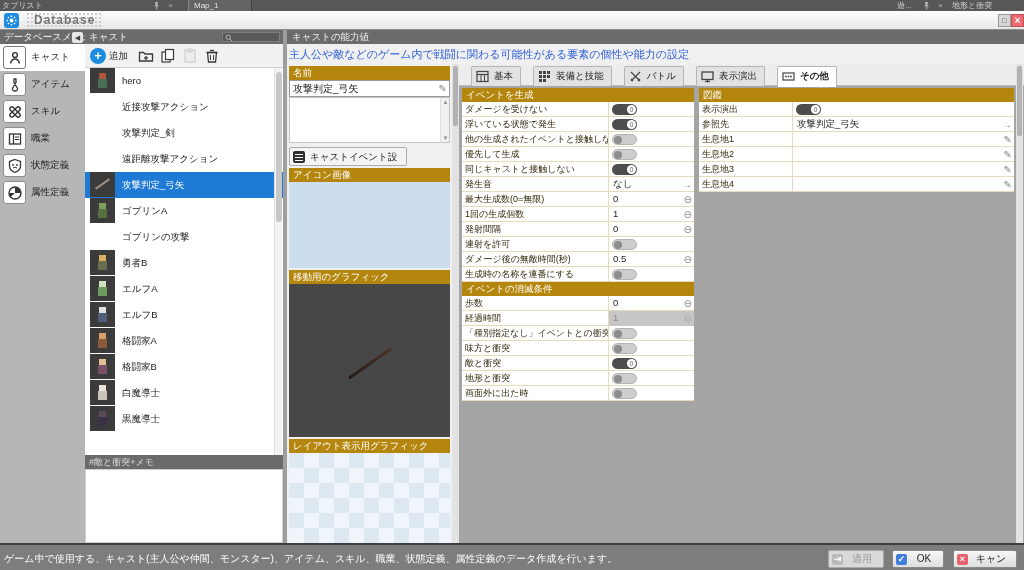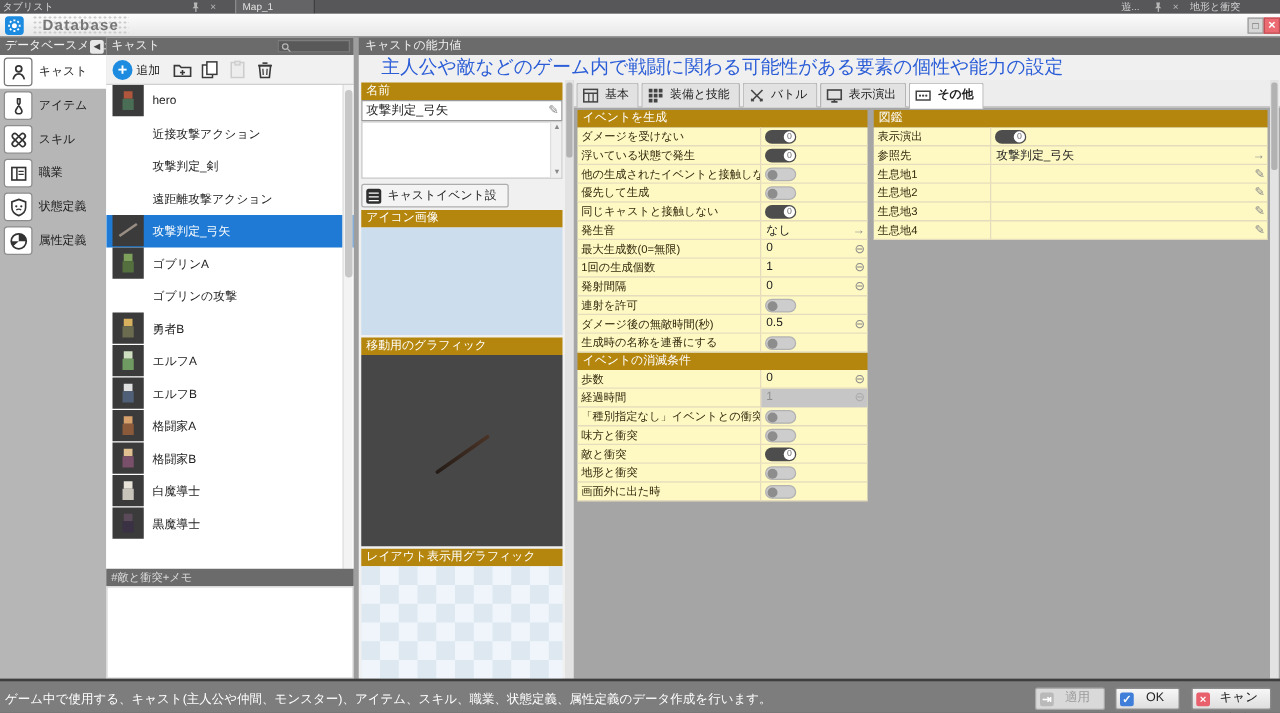--- a/index.html
+++ b/index.html
@@ -59,21 +59,21 @@
   .cast-scroll { position:absolute; left:189px; top:38px; width:8px; height:387px; background:#f3f3f3; border-left:1px solid #e0e0e0; }
   .cast-thumb { position:absolute; left:1px; top:4px; width:6px; height:150px; background:#c7c7c7; border-radius:3px; }
   .memo-bar { position:absolute; left:0; top:425px; width:198px; height:14px; background:#6b6b6b; color:#dcdcdc; font-size:9px; line-height:14px; padding-left:4px; }
   .memo-area { position:absolute; left:0; top:439px; width:198px; height:74px; background:#fff; border:1px solid #cfcfcf; }
 
   .vgap { position:absolute; left:283px; top:30px; width:4px; height:513px; background:#9e9e9e; }
 
   
   .rightpanel { position:absolute; left:287px; top:30px; width:737px; height:513px; background:#a5a5a5; }
   .rp-head { position:absolute; left:0; top:0; width:737px; height:14px; background:#6b6b6b; color:#f2f2f2; font-size:9.5px; line-height:14px; padding-left:5px; }
-  .rp-desc { position:absolute; left:0; top:14px; width:737px; height:20px; background:#f0f0f0; color:#2b5dd7; font-size:15px; line-height:20px; padding-left:18px; white-space:nowrap; overflow:hidden; }
+  .rp-desc { position:absolute; left:0; top:14px; width:737px; height:20px; background:#f0f0f0; color:#2b5dd7; font-size:11px; line-height:20px; padding-left:2px; white-space:nowrap; overflow:hidden; }
 
   
   .subcol { position:absolute; left:0; top:34px; width:165px; height:479px; background:#f0f0f0; }
   .gold { background:#b5860d; color:#fff; font-size:9.5px; line-height:14px; padding-left:4px; height:14px; overflow:hidden; white-space:nowrap; }
   .sc-namehead { position:absolute; left:2px; top:2px; width:161px; }
   .namefield { position:absolute; left:2px; top:16px; width:161px; height:17px; background:#fff; border:1px solid #9a9a9a; font-size:10px; line-height:16px; padding-left:3px; color:#222; }
   .namefield .pencil { position:absolute; right:2px; top:0; color:#8a8a8a; font-size:10px; }
   .sc-memo { position:absolute; left:2px; top:33px; width:161px; height:46px; background:#fff; border:1px solid #c5c5c5; }
   .sc-memo .sb { position:absolute; right:0; top:0; width:9px; height:44px; background:#f0f0f0; border-left:1px solid #ddd; }
   .sc-memo .sb span { position:absolute; left:0; width:9px; font-size:6px; color:#8a8a8a; text-align:center; }
@@ -86,30 +86,30 @@
   .sc-movearea { position:absolute; left:2px; top:220px; width:161px; height:153px; background:#474747; }
   .sc-movearea .dart { position:absolute; left:55px; top:78px; width:52px; height:3px; background:linear-gradient(90deg,#241b16,#4a3326); transform:rotate(-35deg); border-radius:2px; }
   .sc-layouthead { position:absolute; left:2px; top:375px; width:161px; }
   .sc-checker { position:absolute; left:2px; top:389px; width:161px; height:90px;
     background:conic-gradient(#eff5fa 90deg, #dde8f1 90deg 180deg, #eff5fa 180deg 270deg, #dde8f1 270deg); background-size:30px 30px; }
   .sub-scroll { position:absolute; left:165px; top:34px; width:7px; height:479px; background:#e3e3e3; }
   .sub-thumb { position:absolute; left:1px; top:2px; width:5px; height:60px; background:#b2b2b2; border-radius:2px; }
 
   
   .tabstrip { position:absolute; left:172px; top:34px; width:565px; height:22px; background:#ededed; border-bottom:1px solid #bdbdbd; }
-  .tab { position:relative; float:left; height:20px; margin-top:2px; background:#e2e2e2; border:1px solid #b5b5b5; border-bottom:none; font-size:9.5px; color:#222; line-height:18px; padding:0 7px 0 22px; margin-left:2px; cursor:pointer; border-radius:2px 2px 0 0; }
+  .tab { position:relative; float:left; height:20px; margin-top:2px; background:#e2e2e2; border:1px solid #b5b5b5; border-bottom:none; font-size:9.5px; color:#222; line-height:18px; padding:0 7px 0 22px; margin-left:12px; cursor:pointer; border-radius:2px 2px 0 0; }
   .tab.active { background:#fff; height:21px; font-weight:bold; }
   .tab svg { position:absolute; left:4px; top:3px; }
 
   
   .settings-left { position:absolute; left:175px; top:58px; width:232px; }
   .settings-right { position:absolute; left:412px; top:58px; width:315px; }
   .sgroup { width:100%; margin-bottom:0; }
   .ghead { height:14px; background:#b5860d; color:#fff; font-size:9.5px; line-height:14px; padding-left:4px; white-space:nowrap; overflow:hidden; }
-  .srow { position:relative; height:15px; background:#fef9c3; border-bottom:1px solid #e6dcbd; }
+  .srow { position:relative; height:15px; background:#ffffff; border-bottom:1px solid #e6dcbd; }
   .slabel { position:absolute; left:0; top:0; height:15px; font-size:9px; color:#33290e; line-height:14px; padding-left:3px; white-space:nowrap; overflow:hidden; border-right:1px solid #e6dcbd; }
   .settings-left .slabel { width:147px; }
   .settings-right .slabel { width:94px; }
   .sval { position:absolute; top:0; right:0; height:15px; }
   .settings-left .sval { left:147px; }
   .settings-right .sval { left:94px; }
   .vtext { position:absolute; left:4px; top:1px; font-size:9.5px; color:#222; }
   .vicon { position:absolute; right:2px; top:0px; font-size:10px; color:#8a8a8a; line-height:15px; }
   .srow.disabled .sval { background:#c6c6c6; }
   .srow.disabled .vtext { color:#8f8f8f; }

